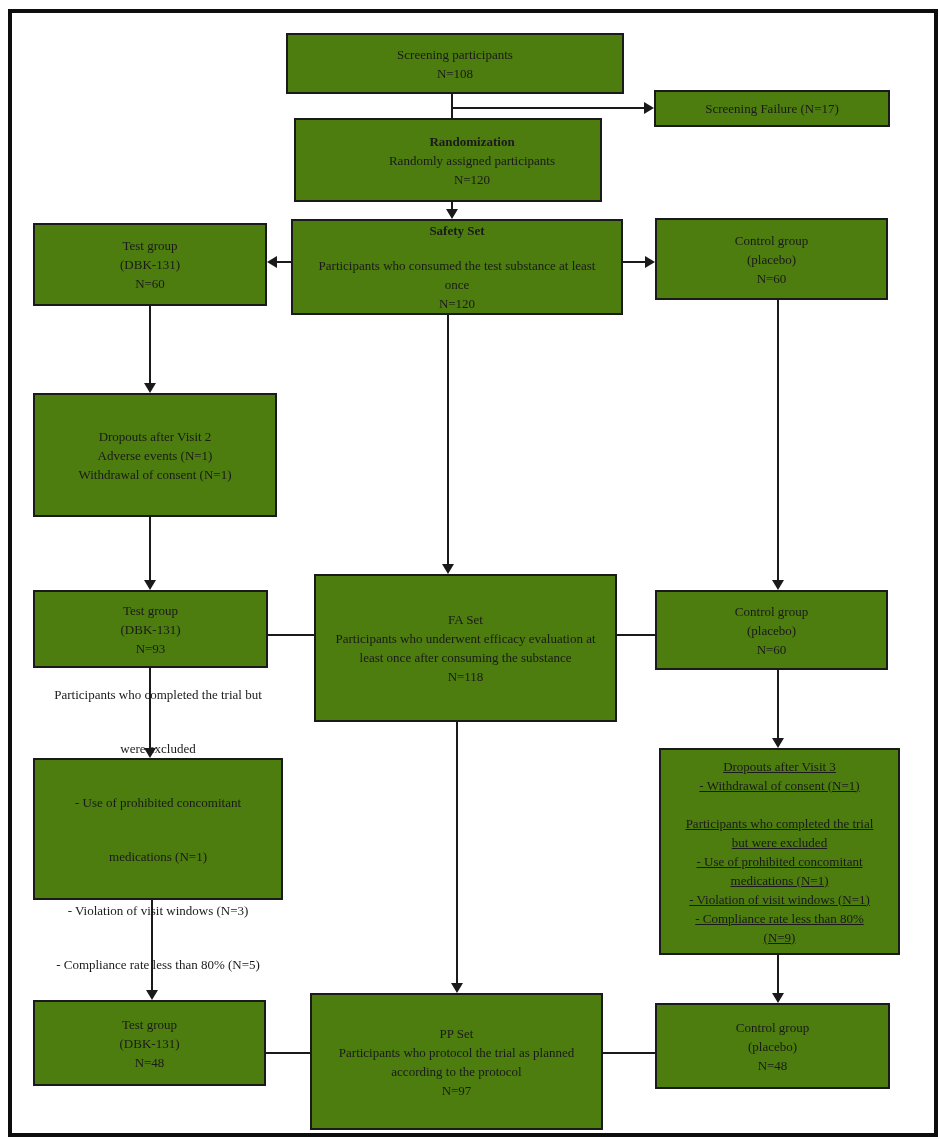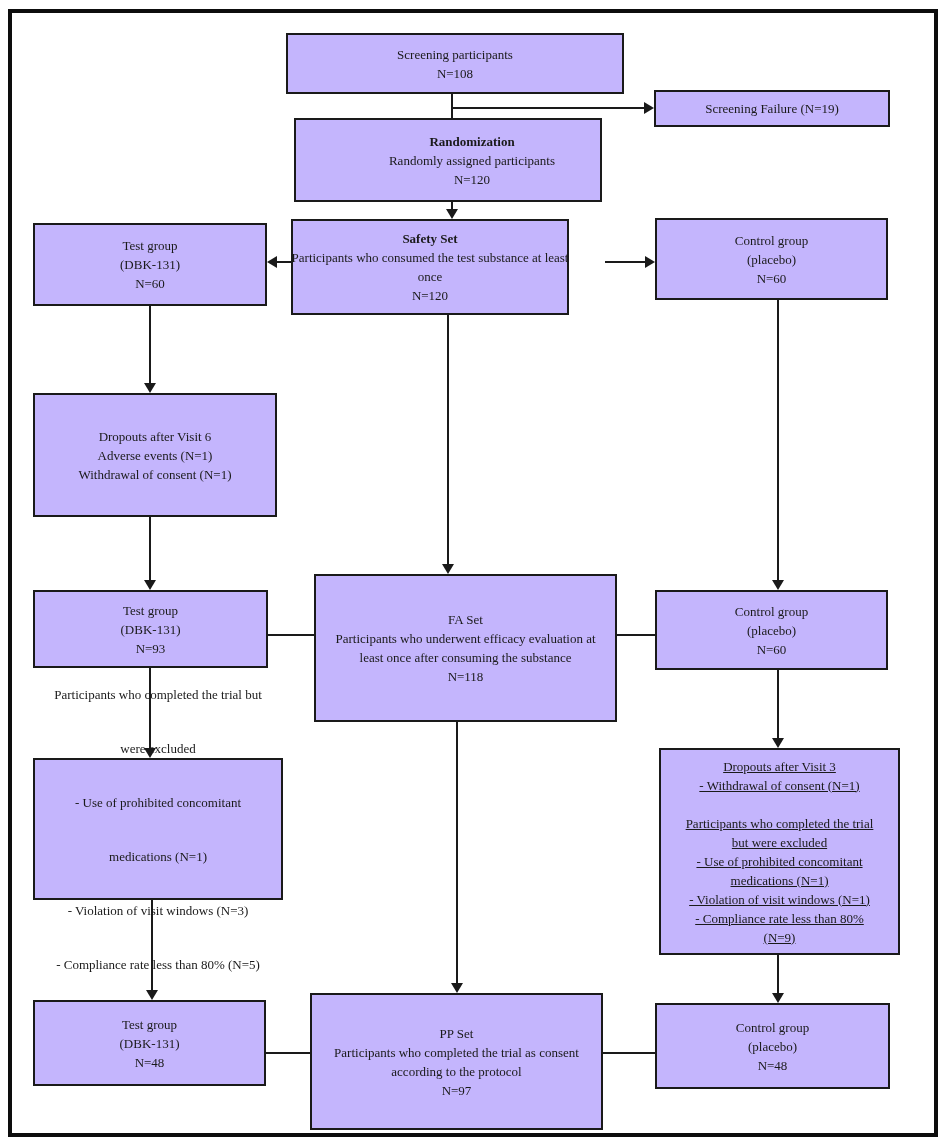--- a/index.html
+++ b/index.html
@@ -15,40 +15,40 @@
   .frame {
     position: absolute;
     left: 8px; top: 9px; right: 2px; bottom: 2px;
     border: 4px solid #0d0d0d;
     pointer-events: none;
   }
   .fbox {
     position: absolute;
     box-sizing: border-box;
     border: 2px solid #1a1a1a;
-    background: #c4b5fd;
+    background: #4d7c0f;
     display: flex;
     flex-direction: column;
     justify-content: center;
     align-items: center;
     text-align: center;
     font-size: 13px;
     line-height: 19px;
     z-index: 2;
   }
   .fbox .line { white-space: nowrap; min-height: 19px; }
   .fbox .box-title { font-weight: bold; white-space: nowrap; min-height: 19px; }
   svg.connectors { position: absolute; left: 0; top: 0; z-index: 1; }
   svg.connectors line { stroke: #1a1a1a; stroke-width: 2; }
   svg.connectors polygon { fill: #1a1a1a; stroke: none; }
 
   #box-screening            { left:286px; top:33px;  width:338px; height:61px; }
   #box-screening-failure    { left:654px; top:90px;  width:236px; height:37px; }
   #box-randomization        { left:294px; top:118px; width:308px; height:84px;padding-left:48px; }
-  #box-safety-set           { left:291px; top:219px; width:278px; height:96px; }
+  #box-safety-set           { left:291px; top:219px; width:332px; height:96px;justify-content:space-between; }
   #box-test-group-safety    { left:33px;  top:223px; width:234px; height:83px; }
   #box-control-group-safety { left:655px; top:218px; width:233px; height:82px; }
   #box-dropouts-visit2      { left:33px;  top:393px; width:244px; height:124px; }
   #box-test-group-fa        { left:33px;  top:590px; width:235px; height:78px; }
   #box-fa-set               { left:314px; top:574px; width:303px; height:148px; }
   #box-control-group-fa     { left:655px; top:590px; width:233px; height:80px; }
   #box-excluded-test        { left:33px;  top:758px; width:250px; height:142px;gap:35px; }
   #box-dropouts-visit3      { left:659px; top:748px; width:241px; height:207px;text-decoration:underline; }
   #box-test-group-pp        { left:33px;  top:1000px; width:233px; height:86px; }
   #box-pp-set               { left:310px; top:993px; width:293px; height:137px; }
@@ -125,21 +125,21 @@
       <line x1="603" y1="1053" x2="655" y2="1053"></line>
     </g>
   </svg>
 
   <div class="fbox" id="box-screening">
       <div class="line">Screening participants</div>
       <div class="line">N=108</div>
     </div>
 
   <div class="fbox" id="box-screening-failure">
-      <div class="line">Screening Failure (N=19)</div>
+      <div class="line">Screening Failure (N=17)</div>
     </div>
 
   <div class="fbox" id="box-randomization">
     <div class="box-title">Randomization</div>
     <div>
         <div class="line">Randomly assigned participants</div>
         <div class="line">N=120</div>
       </div>
   </div>
 
@@ -158,21 +158,21 @@
       <div class="line">N=60</div>
     </div>
 
   <div class="fbox" id="box-control-group-safety">
       <div class="line">Control group</div>
       <div class="line">(placebo)</div>
       <div class="line">N=60</div>
     </div>
 
   <div class="fbox" id="box-dropouts-visit2">
-      <div class="line">Dropouts after Visit 6</div>
+      <div class="line">Dropouts after Visit 2</div>
       <div class="line">Adverse events (N=1)</div>
       <div class="line">Withdrawal of consent (N=1)</div>
     </div>
 
   <div class="fbox" id="box-test-group-fa">
       <div class="line">Test group</div>
       <div class="line">(DBK-131)</div>
       <div class="line">N=93</div>
     </div>
 
@@ -212,21 +212,21 @@
     </div>
 
   <div class="fbox" id="box-test-group-pp">
       <div class="line">Test group</div>
       <div class="line">(DBK-131)</div>
       <div class="line">N=48</div>
     </div>
 
   <div class="fbox" id="box-pp-set">
       <div class="line">PP Set</div>
-      <div class="line">Participants who completed the trial as consent</div>
+      <div class="line">Participants who protocol the trial as planned</div>
       <div class="line">according to the protocol</div>
       <div class="line">N=97</div>
     </div>
 
   <div class="fbox" id="box-control-group-pp">
       <div class="line">Control group</div>
       <div class="line">(placebo)</div>
       <div class="line">N=48</div>
     </div>
 

